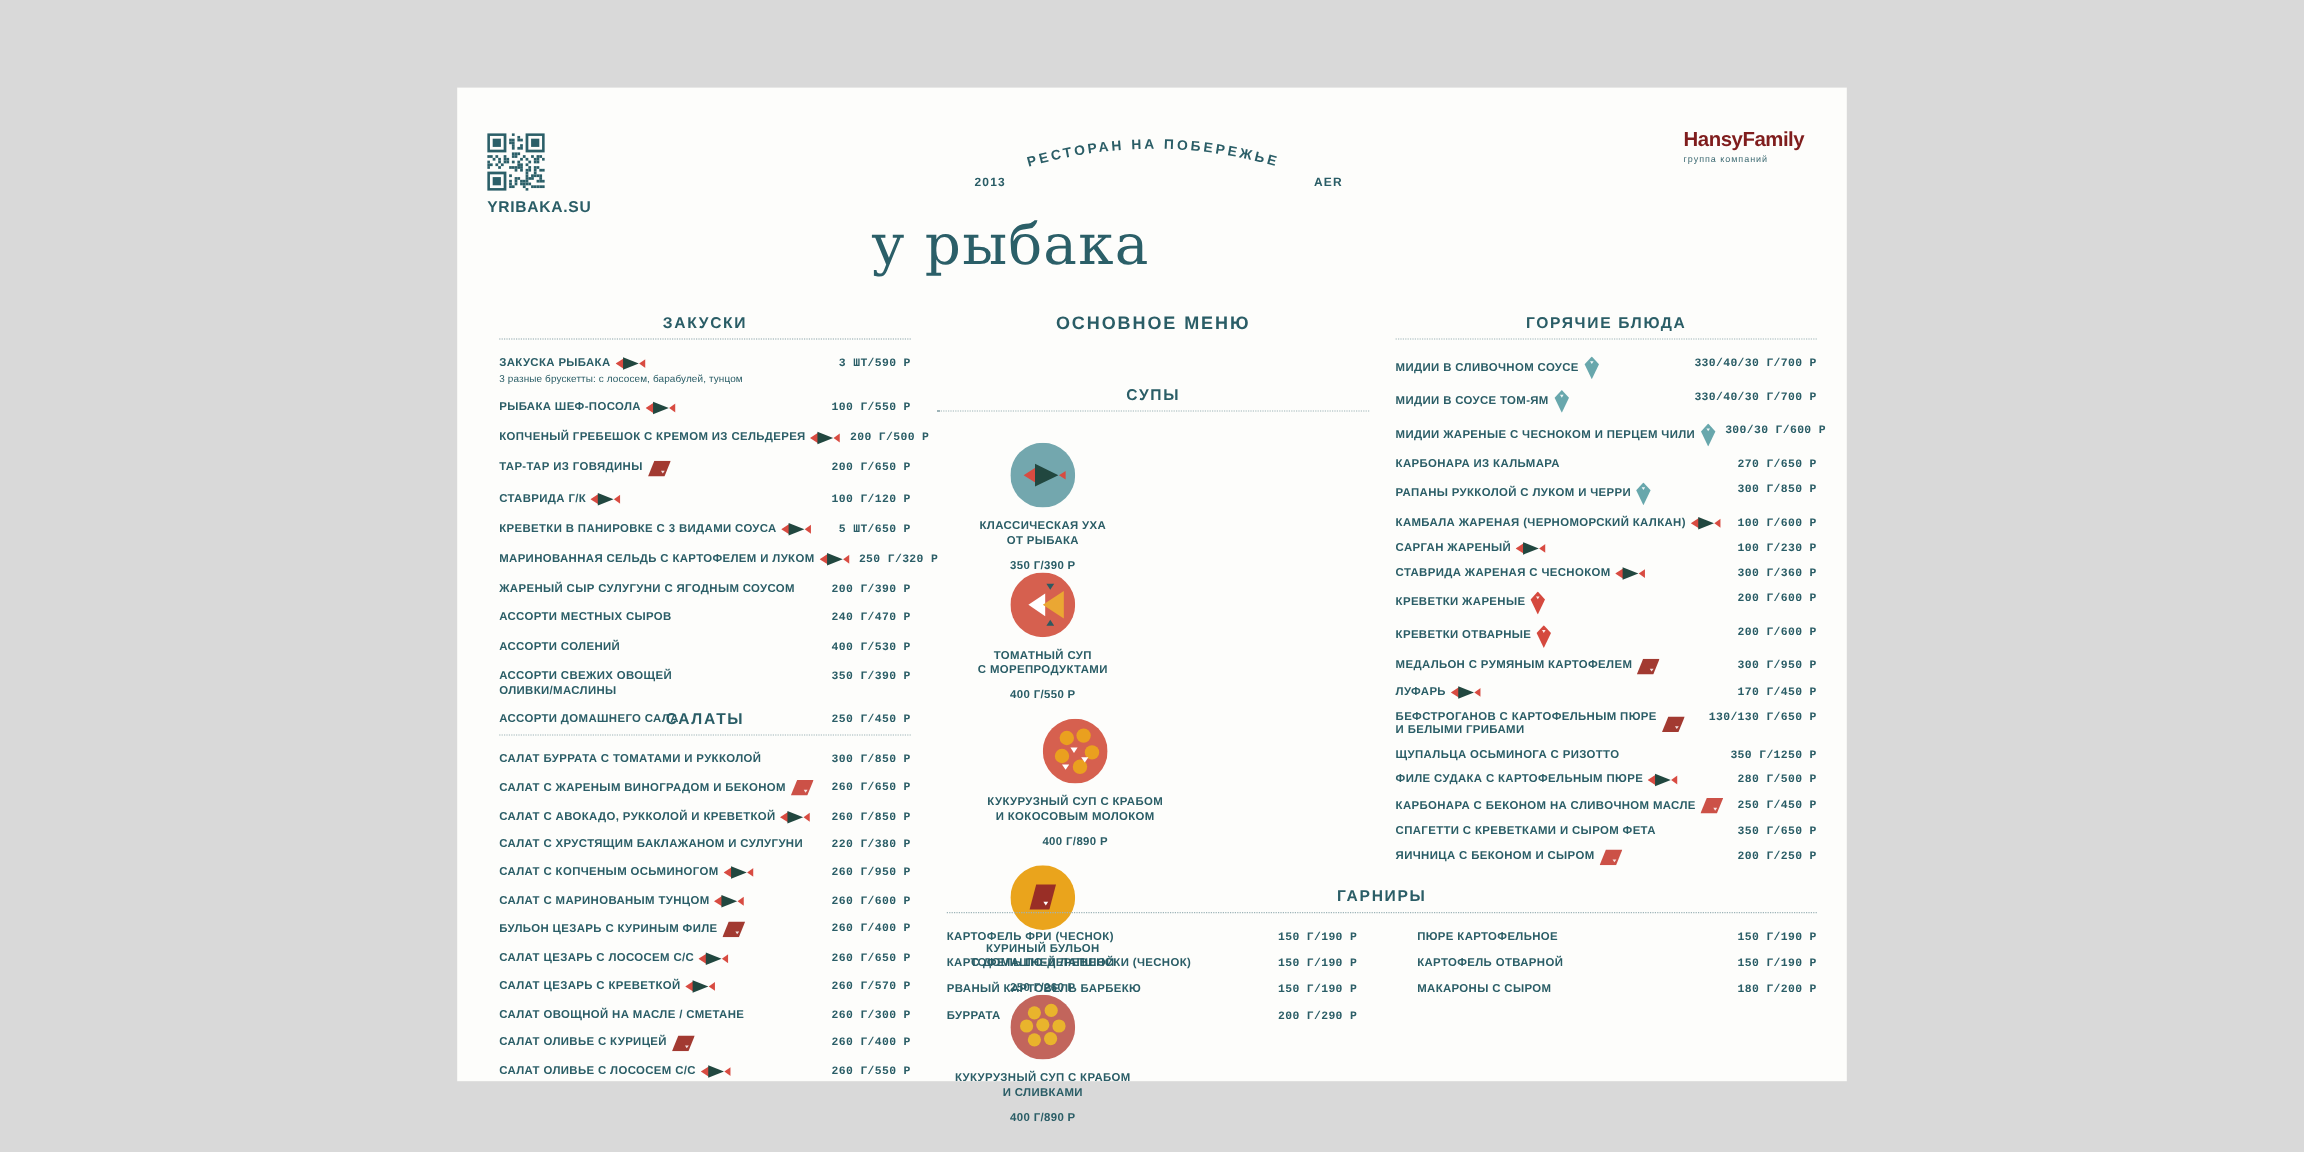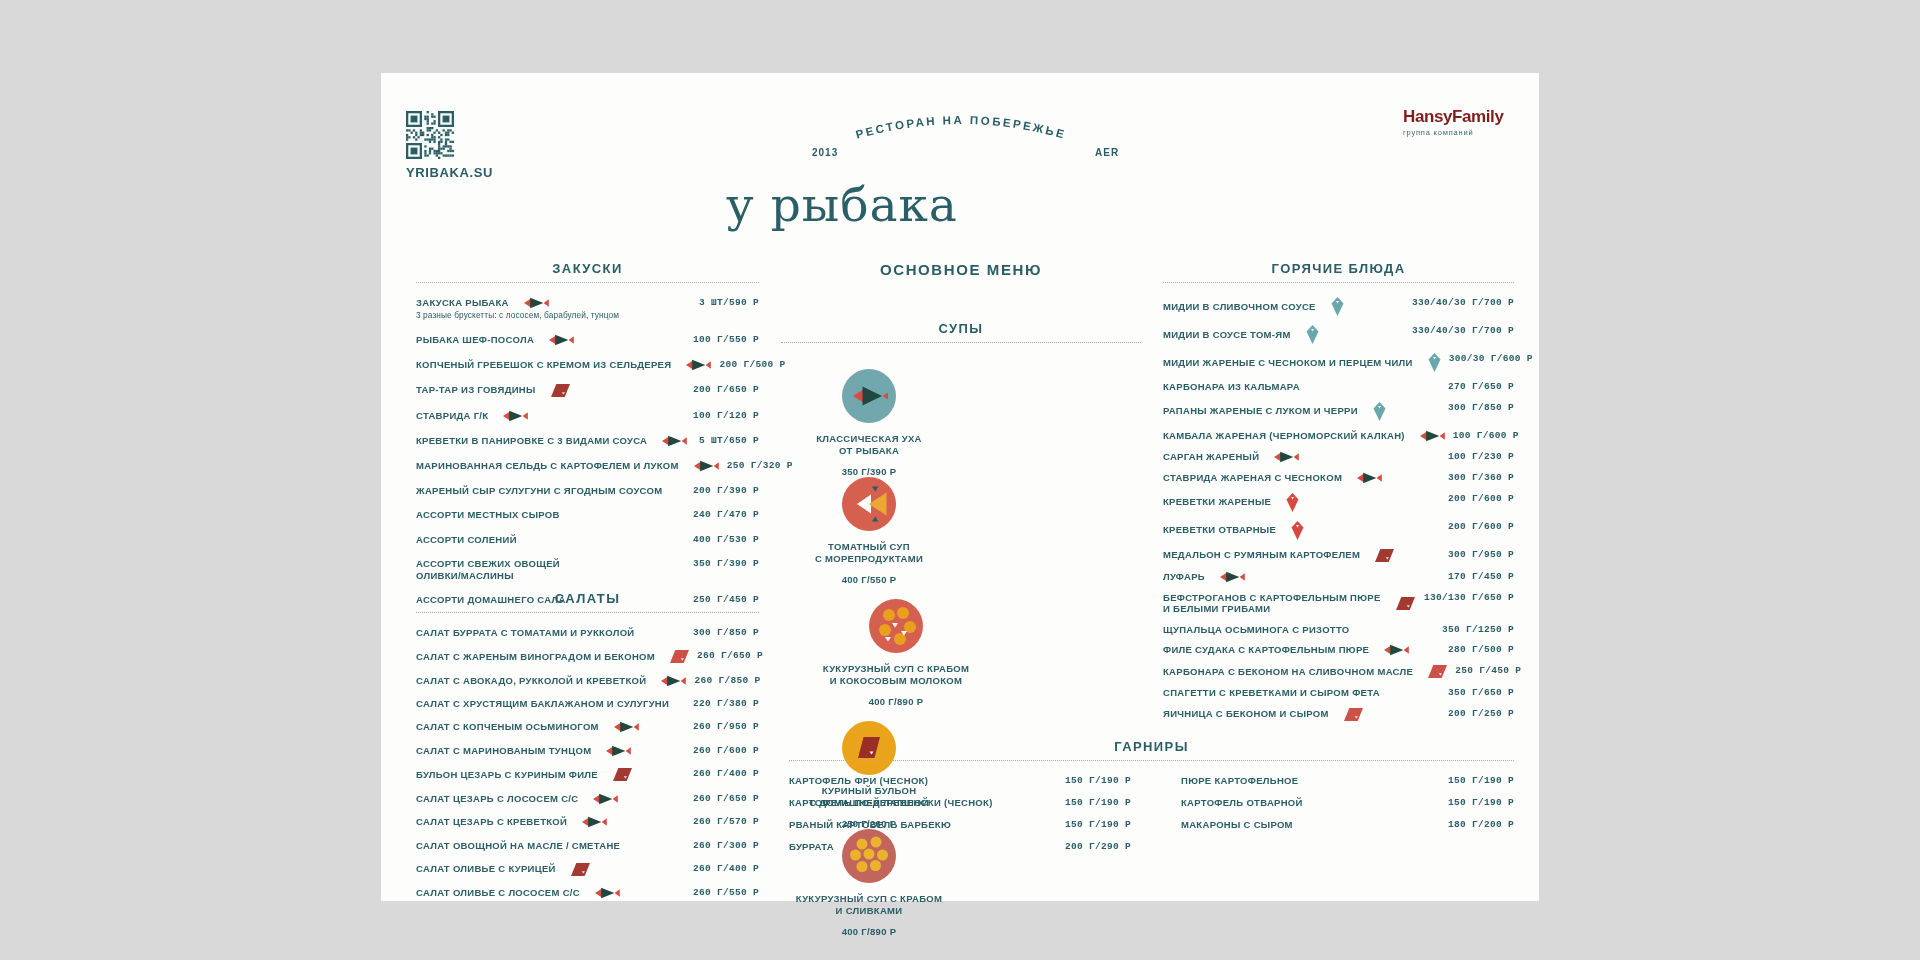--- a/index.html
+++ b/index.html
@@ -17,21 +17,21 @@
         font-family:"DejaVu Serif",serif;font-size:47px;color:#2b5f68;letter-spacing:1px;}
   .brand{position:absolute;left:1022px;top:34px;width:112px;}
   .brand-name{font-size:17px;font-weight:bold;letter-spacing:-0.4px;color:#7f1d1d;}
   .brand-sub{font-size:7.5px;letter-spacing:.8px;margin-top:1px;color:#3d6a72;}
 
   
   .sec-head{font-size:13px;font-weight:bold;letter-spacing:1.4px;text-align:center;}
   .dotline{height:0;border-bottom:1.6px dotted #9db3b7;margin-top:6px;}
   .list{margin-top:14px;}
   .item{display:flex;justify-content:space-between;align-items:flex-start;font-weight:bold;font-size:9.5px;letter-spacing:.3px;}
-  .item .nm{display:flex;align-items:center;gap:15px;min-width:0;}
+  .item .nm{display:flex;align-items:center;gap:4px;min-width:0;}
   .item .nm-text{white-space:pre;line-height:11.5px;}
   .item .sub{font-weight:normal;font-size:8.3px;letter-spacing:.1px;margin-top:2px;line-height:9.5px;}
   .item .pr{white-space:nowrap;margin-left:8px;line-height:11.5px;font-family:Liberation Mono, monospace;}
   .item svg{flex:0 0 auto;}
 
   
   .col-zak{position:absolute;left:35px;top:188px;width:343px;}
   .col-sal{position:absolute;left:35px;top:518px;width:343px;}
   .col-hot{position:absolute;left:782px;top:188px;width:351px;}
   .list-zak .item{margin-bottom:13px;}
@@ -680,21 +680,21 @@
           <div>
             <div class="nm">
               <span class="nm-text">КАРБОНАРА ИЗ КАЛЬМАРА</span>
             </div>
           </div>
           <div class="pr">270 Г/650 Р</div>
         </div>
         <div class="item">
           <div>
             <div class="nm">
-              <span class="nm-text">РАПАНЫ ЖАРЕНЫЕ С ЛУКОМ И ЧЕРРИ</span>
+              <span class="nm-text">РАПАНЫ РУККОЛОЙ С ЛУКОМ И ЧЕРРИ</span>
               <svg width="13" height="19" viewBox="0 0 13 19">
                 <polygon points="6.5,19 0.5,6.5 6.5,0 12.5,6.5" fill="#68a7ac"></polygon>
                 <polygon points="5,4 8,4 6.5,6.4" fill="#ffffff" opacity="0.9"></polygon>
               </svg>
             </div>
           </div>
           <div class="pr">300 Г/850 Р</div>
         </div>
         <div class="item">
           <div>

